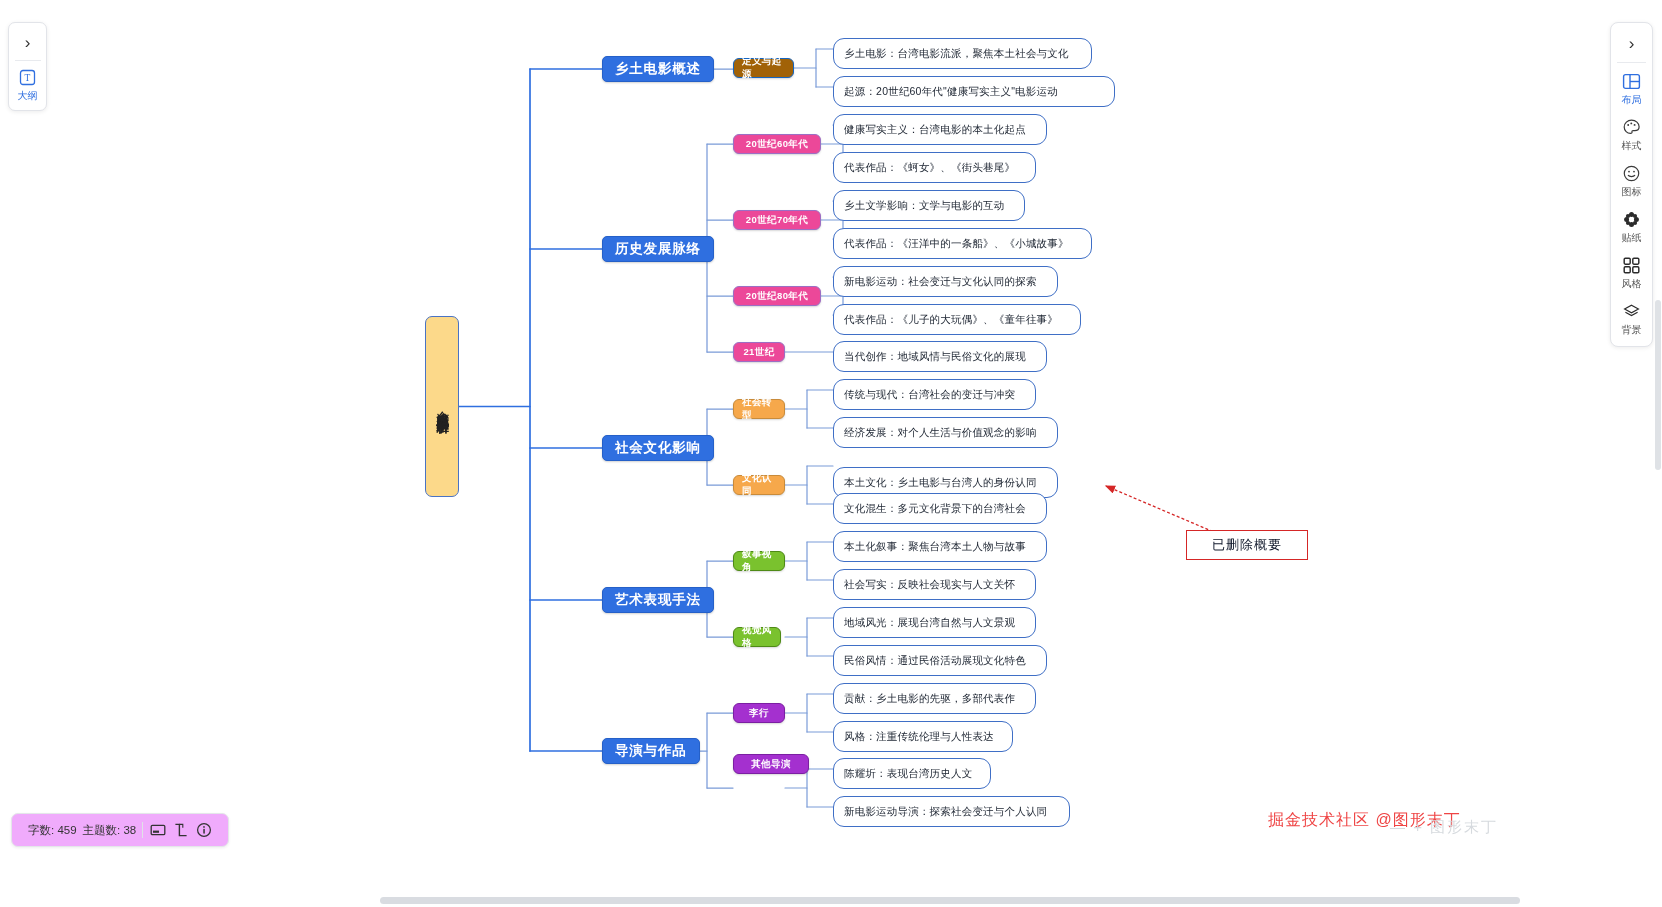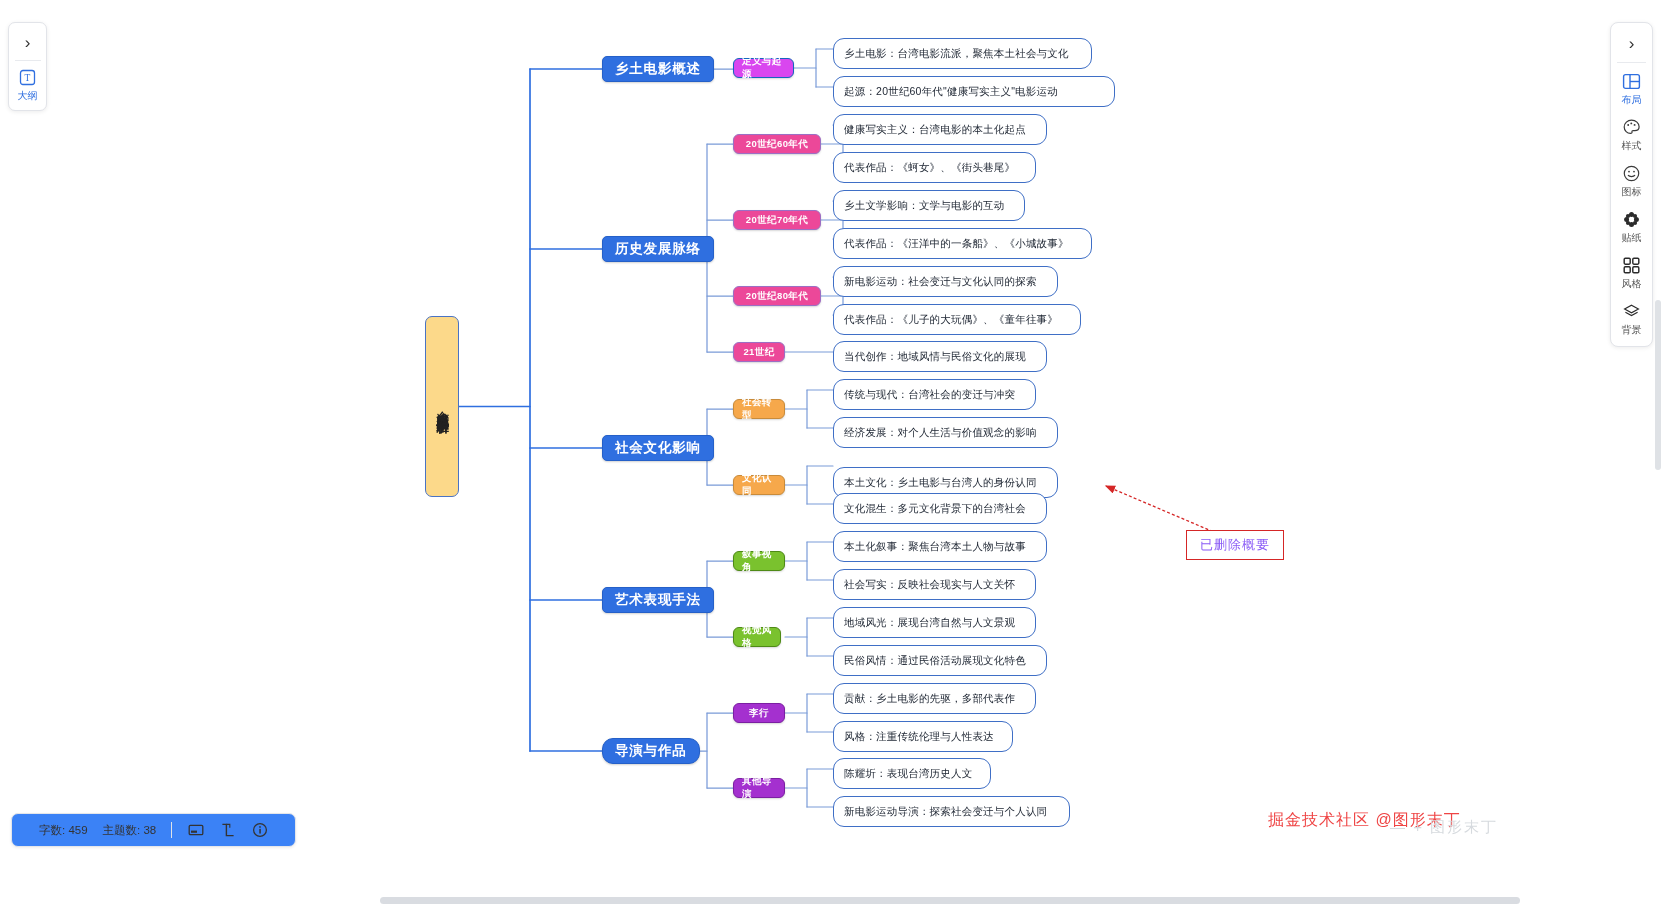--- a/index.html
+++ b/index.html
@@ -30,21 +30,21 @@
     color:#fff;font-size:13.5px;font-weight:700;letter-spacing:.8px;
     border:1px solid #2560c8;box-shadow:0 1px 2px rgba(0,0,0,.18);
     padding:0 12px;
   }
 
   .sub{
     height:20px;border-radius:6px;color:#fff;
     font-size:9.5px;font-weight:700;letter-spacing:.4px;
     padding:0 8px;box-shadow:0 1px 2px rgba(0,0,0,.16);
   }
-  .sub.c-blue   {background:#d946ef;border:1px solid #1565c0;justify-content:flex-end;}
+  .sub.c-blue   {background:#a16207;border:1px solid #1565c0;justify-content:flex-end;}
   .sub.c-orange {background:#ec4899;border:1px solid #9b6fc4;}
   .sub.c-lorange{background:#f6a84b;border:1px solid #c98b3a;}
   .sub.c-green  {background:#7ac22e;border:1px solid #4e8a16;}
   .sub.c-purple {background:#a430cf;border:1px solid #7b1fa2;}
 
   .leaf{
     height:31px;border-radius:11px;background:#fff;
     border:1.1px solid #3f6fc6;color:#1b2330;
     font-size:10.5px;letter-spacing:.2px;
     padding:0 10px;justify-content:flex-start;white-space:nowrap;
@@ -72,33 +72,33 @@
     display:flex;flex-direction:column;align-items:center;padding:7px 0 9px;
   }
   #right-panel .chev{font-size:17px;color:#333;line-height:1;padding:5px 0 10px;cursor:pointer;}
   #right-panel .divider{width:29px;height:1px;background:#e8eaee;margin:0 0 9px;}
   #right-panel .tool{margin-bottom:11px;}
   #right-panel .tool:last-child{margin-bottom:0;}
 
   
   #status{
     position:absolute;left:11px;top:813px;height:32px;
-    background:#3b82f6;border:1px solid #e4e6ea;border-radius:7px;
+    background:#f0abfc;border:1px solid #e4e6ea;border-radius:7px;
     box-shadow:0 1px 3px rgba(0,0,0,.07);
-    display:flex;align-items:center;padding:0 27px;gap:15px;
+    display:flex;align-items:center;padding:0 16px;gap:6px;
   }
   #status .st{font-size:11.5px;color:#333;}
   #status .sep{width:1px;height:16px;background:#e0e2e6;}
   #status .sicon{width:17px;height:17px;display:flex;align-items:center;justify-content:center;cursor:pointer;}
 
   
   #anno{
     position:absolute;left:1186px;top:530px;
     border:1.6px solid #d52626;background:#fff;
-    padding:5px 13px;font-size:13px;color:#8b5cf6;letter-spacing:1px;
+    padding:5px 25px;font-size:13px;color:#0f172a;letter-spacing:1px;
   }
 
   
   #wm{
     position:absolute;left:1268px;top:810px;
     font-size:16px;color:#ef4444;letter-spacing:1px;white-space:nowrap;
   }
   #wm2{
     position:absolute;left:1390px;top:818px;
     font-size:15px;color:#d6dade;letter-spacing:2px;white-space:nowrap;
@@ -268,33 +268,33 @@
       </div>
       <div class="node sub c-green" style="left: 733px; top: 627px; width: 48px;">
         <span>视觉风格</span>
       </div>
       <div class="node leaf" style="left: 833px; top: 607px; width: 202.8px;">
         <span>地域风光：展现台湾自然与人文景观</span>
       </div>
       <div class="node leaf" style="left: 833px; top: 645px; width: 214.1px;">
         <span>民俗风情：通过民俗活动展现文化特色</span>
       </div>
-      <div class="node main" style="left: 602px; top: 738px; border-radius: 11px;">
+      <div class="node main" style="left: 602px; top: 738px;">
         <span>导演与作品</span>
       </div>
       <div class="node sub c-purple" style="left: 733px; top: 703px; width: 52px;">
         <span>李行</span>
       </div>
       <div class="node leaf" style="left: 833px; top: 683px; width: 202.8px;">
         <span>贡献：乡土电影的先驱，多部代表作</span>
       </div>
       <div class="node leaf" style="left: 833px; top: 721px; width: 180.2px;">
         <span>风格：注重传统伦理与人性表达</span>
       </div>
-      <div class="node sub c-purple" style="left: 733px; top: 778px; width: 52px;">
+      <div class="node sub c-purple" style="left: 733px; top: 754px; width: 76px;">
         <span>其他导演</span>
       </div>
       <div class="node leaf" style="left: 833px; top: 758px; width: 157.6px;">
         <span>陈耀圻：表现台湾历史人文</span>
       </div>
       <div class="node leaf" style="left: 833px; top: 796px; width: 236.7px;">
         <span>新电影运动导演：探索社会变迁与个人认同</span>
       </div>
     </div>
 </div>

